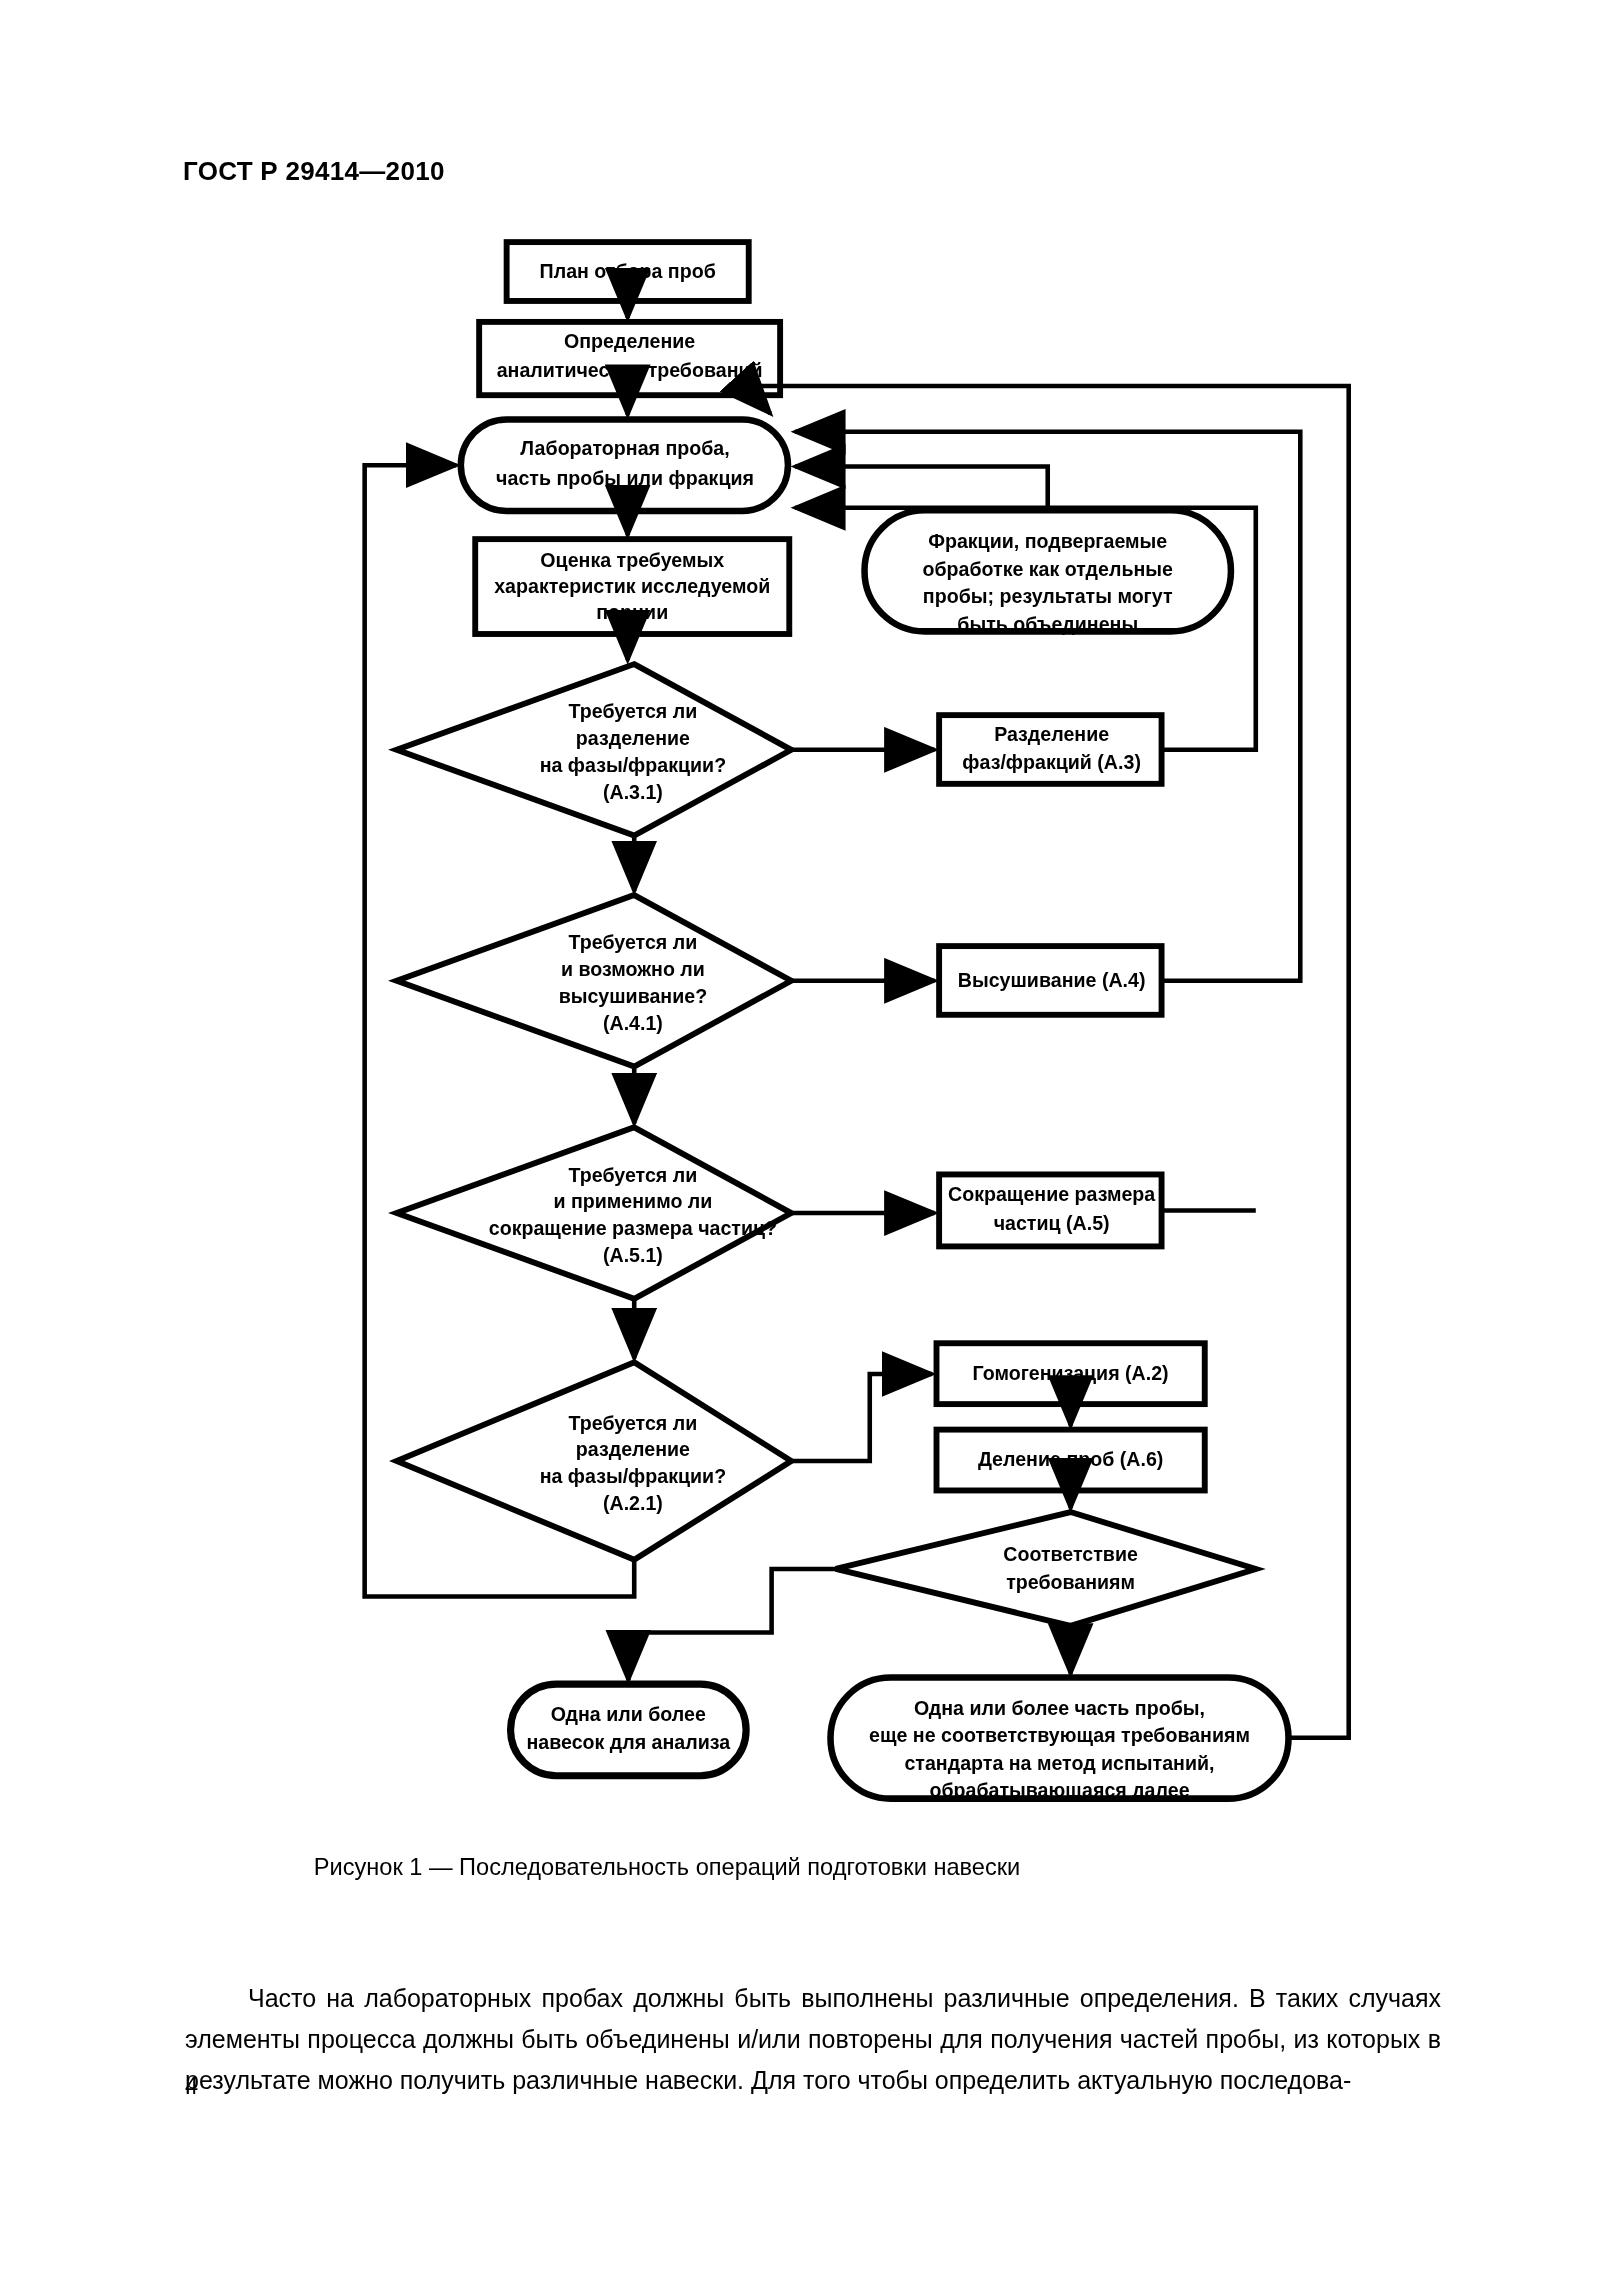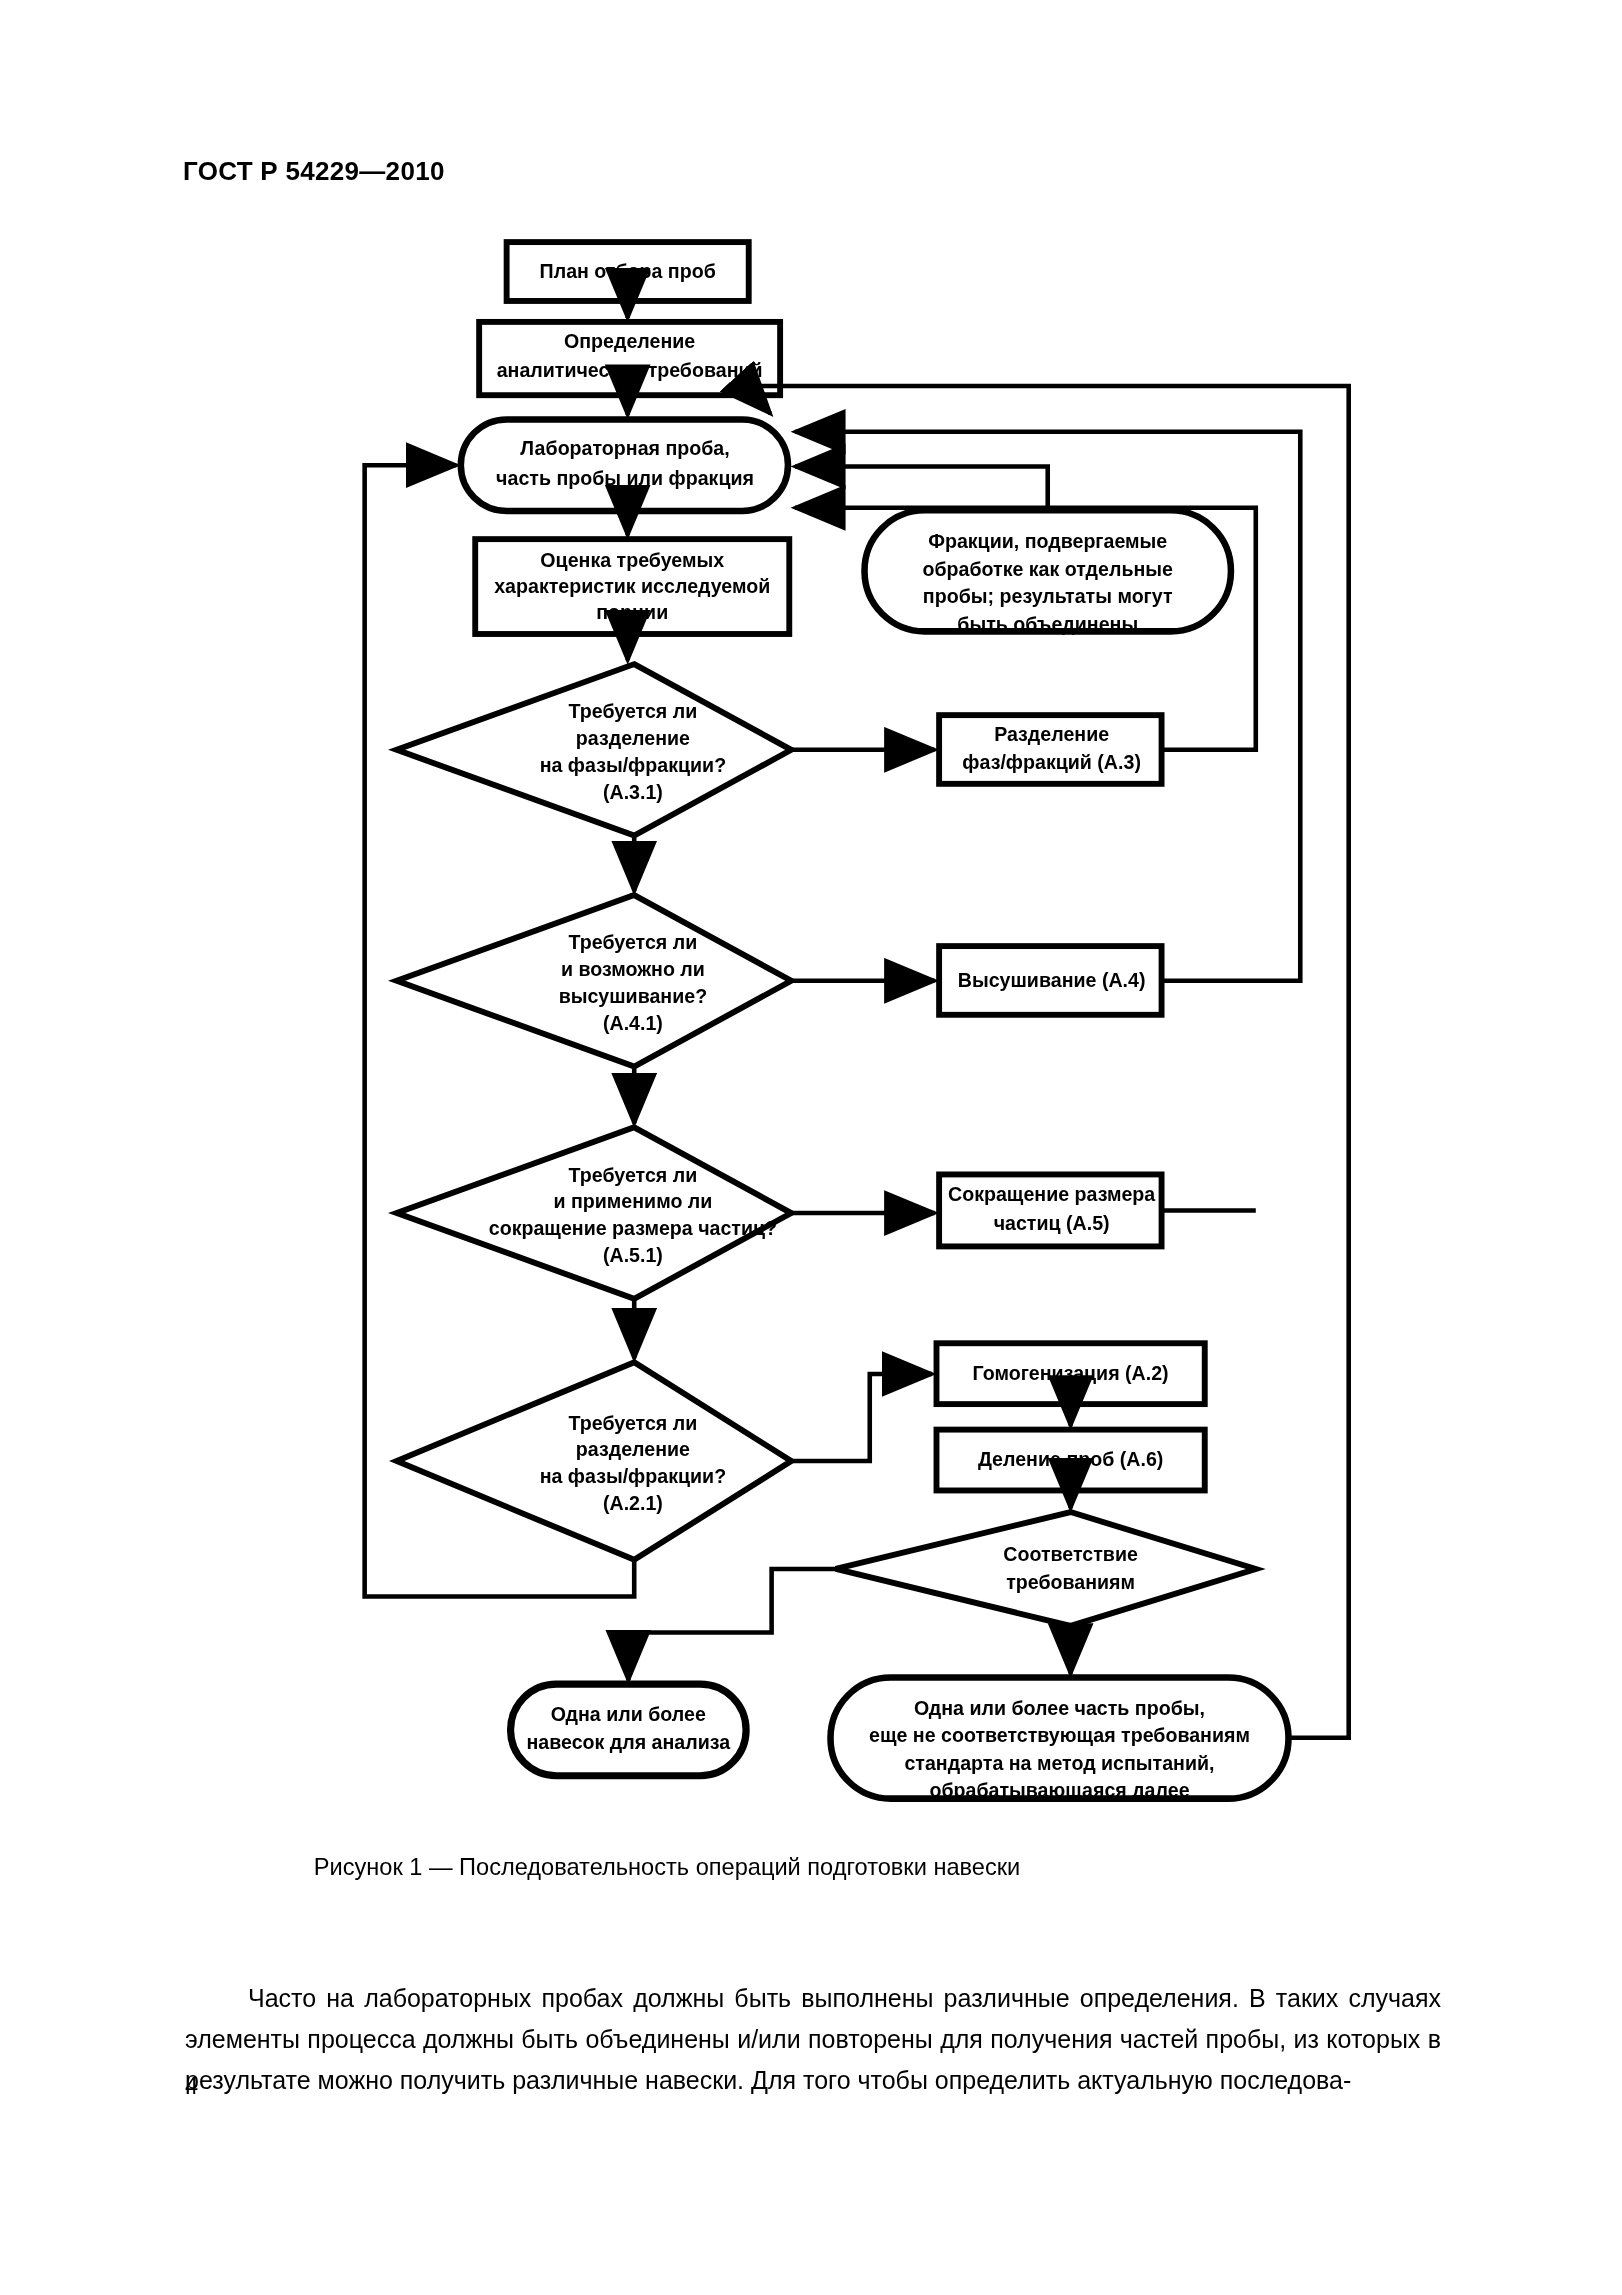--- a/index.html
+++ b/index.html
@@ -90,21 +90,21 @@
     left: 185px;
     top: 2073px;
     font-size: 23.6px;
   }
 </style>
 </head>
 <body>
 
 <div class="page">
 
-  <div class="doc-header">ГОСТ Р 54229—2010</div>
+  <div class="doc-header">ГОСТ Р 29414—2010</div>
 
   <div class="figure">
     <svg width="1623" height="1832" viewBox="0 0 2480 2800" xmlns="http://www.w3.org/2000/svg">
       <defs>
         <marker id="arrow" markerWidth="13" markerHeight="13" refX="11" refY="5" orient="auto" markerUnits="strokeWidth">
           <path d="M0,0 L12,5 L0,10 z" fill="#000"></path>
         </marker>
       </defs>
 
       <g fill="none" stroke="#000" stroke-width="7" stroke-linejoin="miter">

